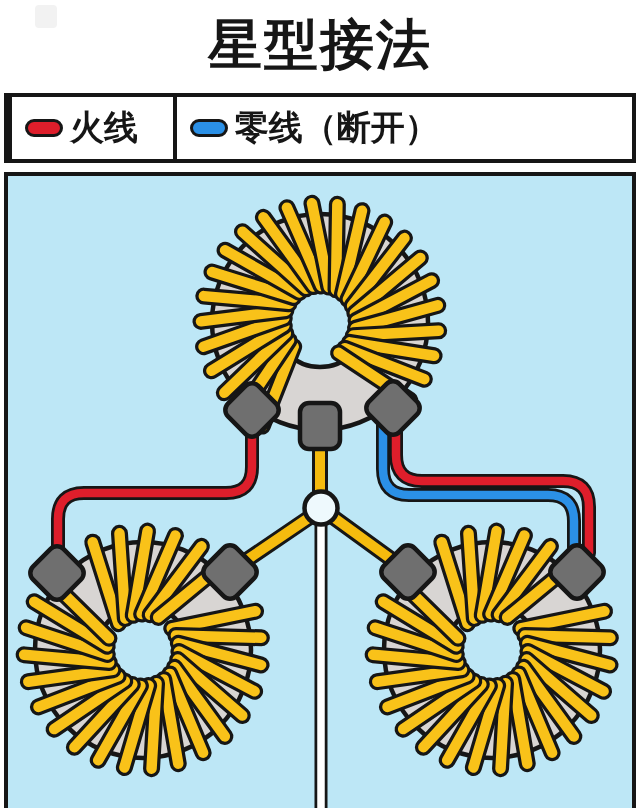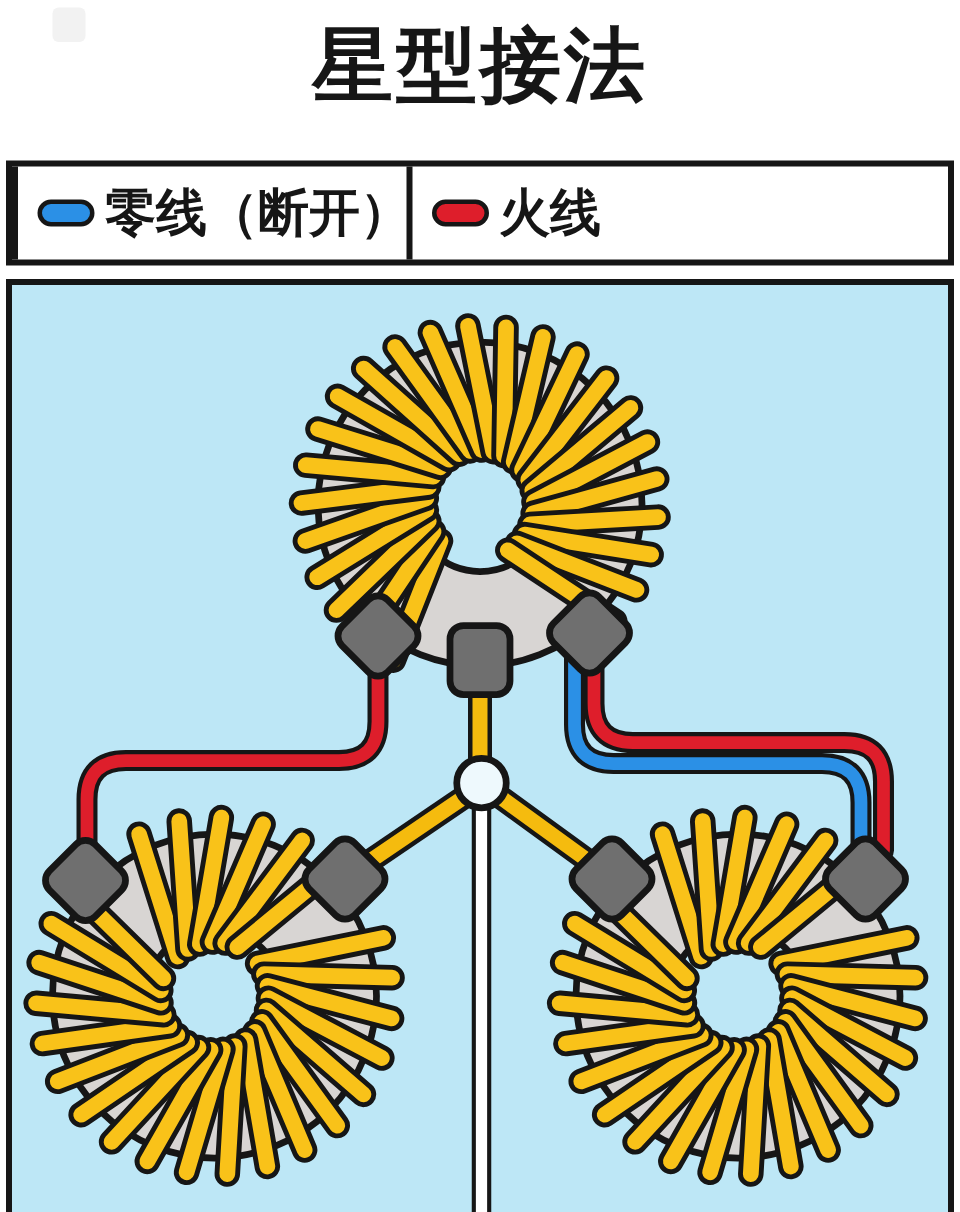--- a/index.html
+++ b/index.html
@@ -1,17 +1,17 @@
 <!DOCTYPE html>
 <html><head>
 <meta charset="utf-8">
 <style>
   html,body{margin:0;padding:0;background:#ffffff;width:640px;height:808px;overflow:hidden;
     font-family:"Liberation Sans","DejaVu Sans",sans-serif;}
-  .header{position:relative;height:107px;}
+  .header{position:relative;height:93px;}
   .watermark{position:absolute;left:35px;top:5px;width:22px;height:23px;background:#f2f2f2;border-radius:4px;}
   h1.title{margin:0;padding-top:14px;text-align:center;font-size:54px;line-height:60px;
     font-weight:bold;color:#161616;letter-spacing:2px;}
   .legend{box-sizing:border-box;margin:0 4px;height:70px;border:4px solid #161616;
     display:flex;align-items:stretch;background:#ffffff;}
   .legend-cell{box-sizing:border-box;display:flex;align-items:center;padding-left:13px;}
   .legend-cell.c1{width:31.5%;}
   .legend-cell.c2{width:26.4%;border-left:4px solid #161616;}
   .legend-cell.c3{width:42.1%;border-left:4px solid #161616;}
   .pill{box-sizing:border-box;width:38px;height:18px;border:3px solid #161616;border-radius:10px;
@@ -23,27 +23,27 @@
 </style>
 </head>
 <body>
 
 <div class="header">
   <div class="watermark"></div>
   <h1 class="title">星型接法</h1>
 </div>
 
 <div class="legend">
+  <div class="legend-cell c2">
+    <span class="pill" style="background: rgb(222, 30, 43);"></span>
+    <span class="legend-label">火线</span>
+  </div>
   <div class="legend-cell c3">
     <span class="pill" style="background: rgb(43, 144, 230);"></span>
     <span class="legend-label">零线（断开）</span>
-  </div>
-  <div class="legend-cell c2">
-    <span class="pill" style="background: rgb(222, 30, 43);"></span>
-    <span class="legend-label">火线</span>
   </div>
 </div>
 
 <div class="diagram">
   <svg id="diagram-svg" viewBox="8 176 624 632" preserveAspectRatio="none">
       <g>
         <circle cx="320" cy="322" r="76.5" fill="none" stroke="#D8D5D3" stroke-width="63"></circle>
         <circle cx="320" cy="322" r="108" fill="none" stroke="#161616" stroke-width="4.5"></circle>
         <circle cx="320" cy="322" r="45" fill="none" stroke="#161616" stroke-width="4.5"></circle>
         <line x1="293.67126674170987" y1="346.55194096224994" x2="262.3076551906859" y2="426.0797451495881" stroke="#161616" stroke-width="17" stroke-linecap="round"></line>

